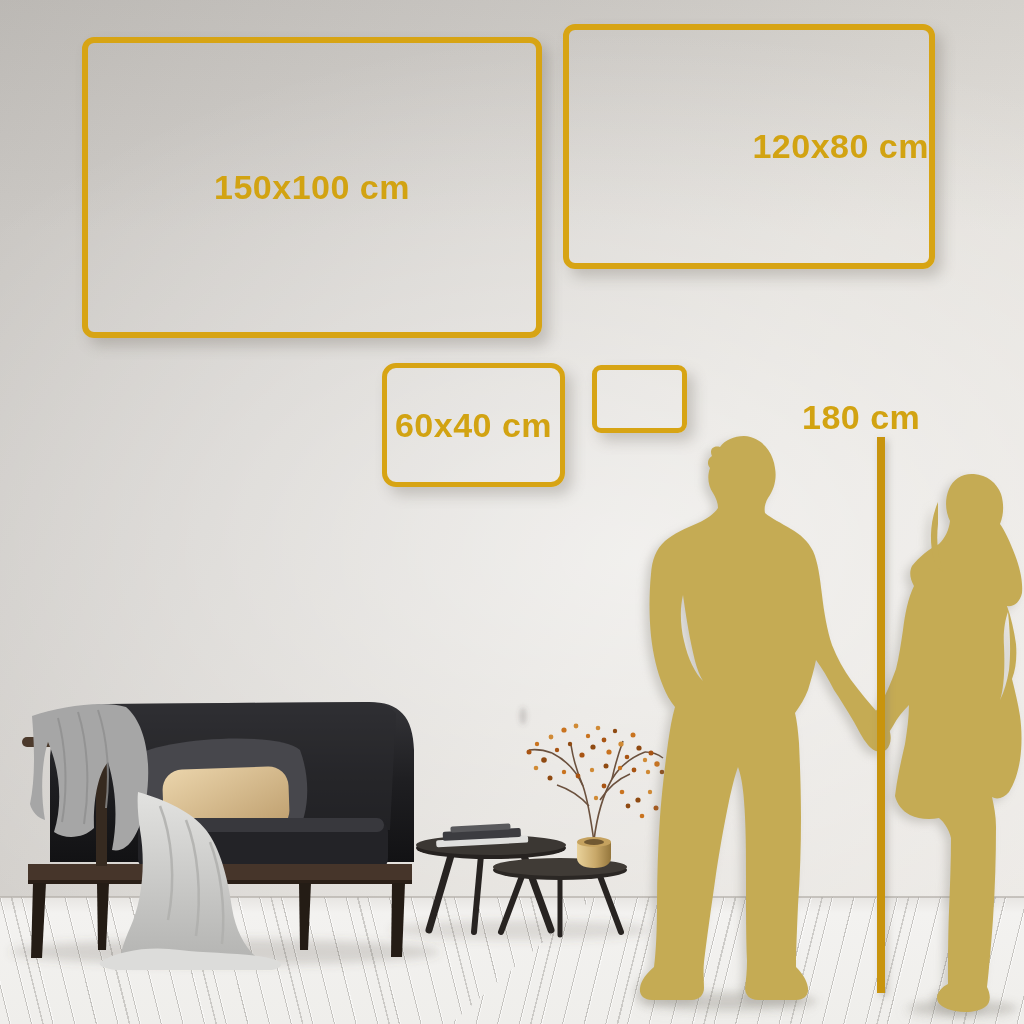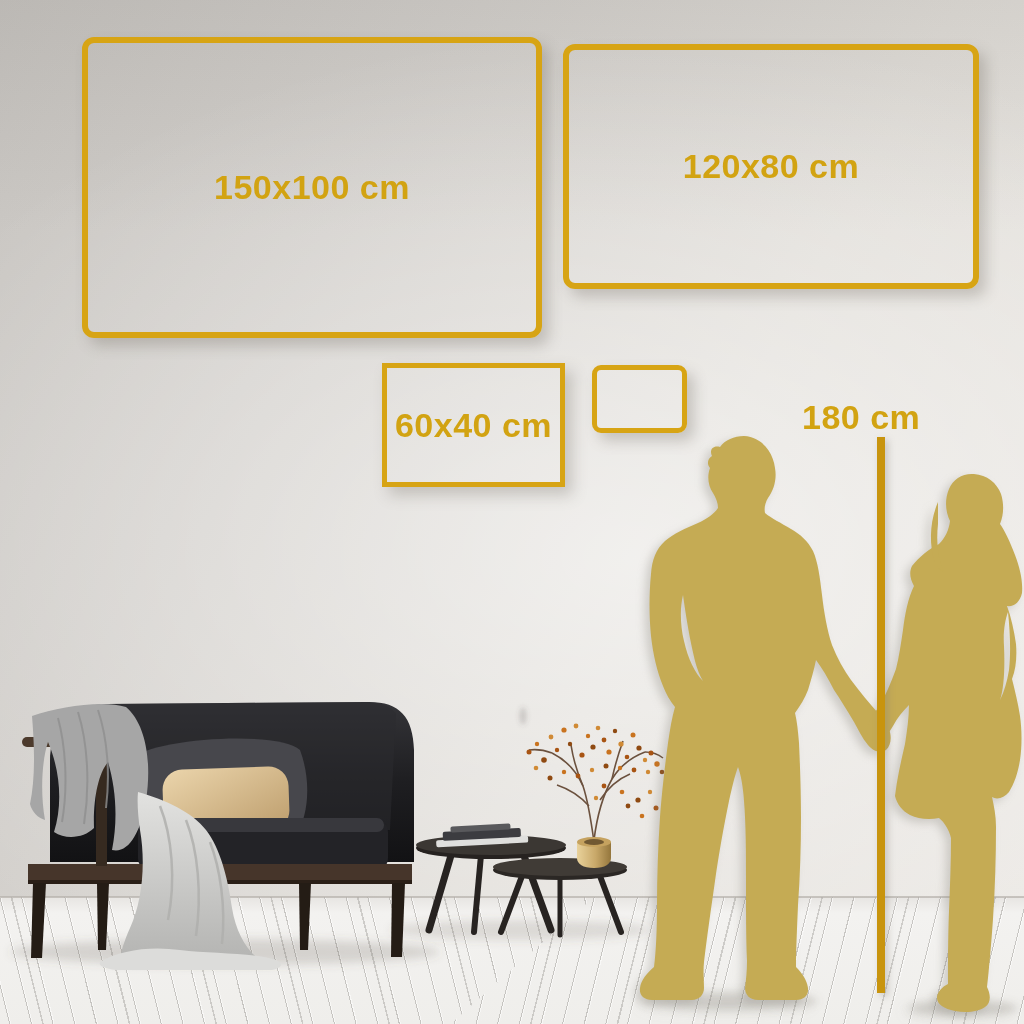--- a/index.html
+++ b/index.html
@@ -21,23 +21,23 @@
       repeating-linear-gradient(104deg, transparent 0 9px, rgba(142,139,134,0.42) 9px 10px, rgba(255,255,255,0.55) 10px 11px, transparent 11px 21px),
       repeating-linear-gradient(104deg, transparent 0 41px, rgba(120,117,112,0.30) 41px 42.5px, transparent 42.5px 84px);
     clip-path:polygon(58% 0,100% 0,100% 100%,44% 100%);}
   .floor-line{position:absolute;left:0;top:896px;width:1024px;height:2px;
     background:rgba(178,174,168,0.65);}
   .scene{position:absolute;left:0;top:688px;width:700px;height:336px;}
   .frame{position:absolute;box-sizing:border-box;border:6px solid var(--frame-gold,#D7A414);
     border-radius:12px;display:flex;align-items:center;justify-content:center;
     box-shadow:7px 8px 14px rgba(110,104,94,0.30);}
   .f150{left:82px;top:37px;width:460px;height:301px;}
-  .f120{left:563px;top:44px;width:416px;height:245px;}
+  .f120{left:563px;top:24px;width:372px;height:245px;justify-content:flex-end;}
   .f90{left:82px;top:363px;width:278px;height:183px;}
-  .f60{left:382px;top:363px;width:183px;height:124px;border-width:5px;border-radius:0;}
+  .f60{left:382px;top:363px;width:183px;height:124px;border-width:5px;border-radius:14px;}
   .f30{left:592px;top:365px;width:95px;height:68px;border-width:5px;border-radius:9px;}
   .frame-label{color:var(--label-gold,#D2A312);font-size:34px;font-weight:800;
     letter-spacing:0.5px;white-space:nowrap;}
   .label-30{position:absolute;left:587px;top:322px;}
   .label-180{position:absolute;left:802px;top:398px;}
   .height-line{position:absolute;left:877px;top:437px;width:8px;height:556px;
     background:var(--ruler-gold,#C8940E);box-shadow:3px 3px 7px rgba(130,124,114,0.35);z-index:5;}
   .silhouettes{position:absolute;left:598px;top:420px;width:428px;height:604px;z-index:4;
     filter:drop-shadow(-5px 4px 4px rgba(130,125,115,0.30));}
 </style>

